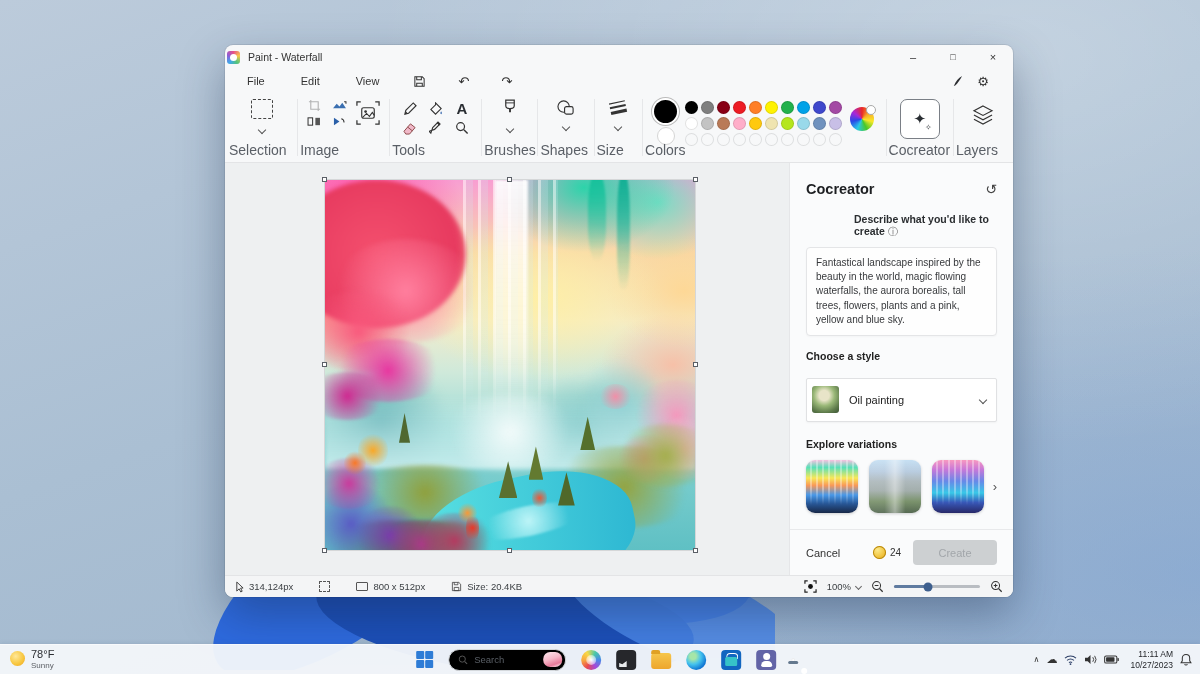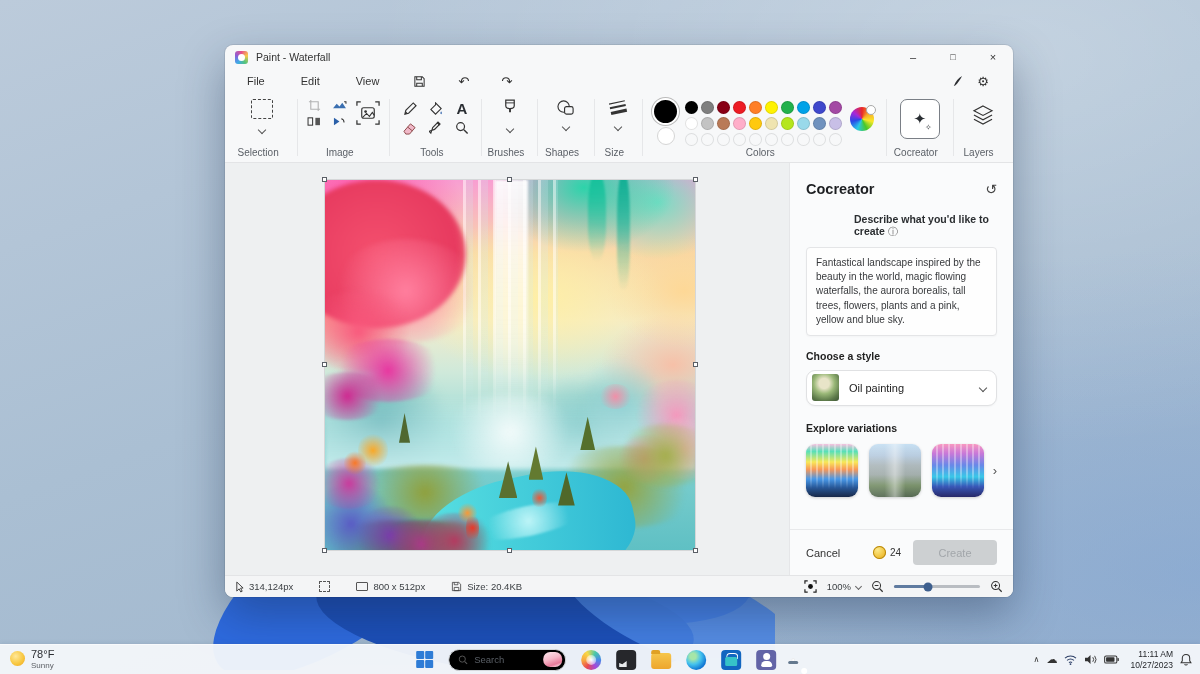--- a/index.html
+++ b/index.html
@@ -12,21 +12,21 @@
       radial-gradient(ellipse at 85% 8%, rgba(255,255,255,.28), transparent 45%),
       radial-gradient(ellipse at 100% 85%, rgba(120,160,215,.45), transparent 40%),
       linear-gradient(160deg,#bccbdb 0%,#aabfd3 45%,#9cb3cb 100%); }
   .bloom { position:absolute; left:195px; top:360px; }
 
   
   .win { position:absolute; left:225px; top:45px; width:788px; height:552px;
     background:#f7f8f9; border-radius:8px; overflow:hidden;
     box-shadow:0 18px 45px rgba(20,40,70,.38), 0 0 0 1px rgba(0,0,0,.08); }
 
-  .titlebar { height:24px; display:flex; align-items:center; padding-left:10px; }
+  .titlebar { height:24px; display:flex; align-items:center; padding-left:2px; }
   .app-ico { width:13px; height:13px; border-radius:3px; margin-right:8px;
     background: conic-gradient(#e84f8a,#f8c84a,#55c47a,#3fa9e8,#8a5fd8,#e84f8a); position:relative; }
   .app-ico::after { content:""; position:absolute; inset:3px; background:#fff; border-radius:50%; }
   .title-text { font-size:10.5px; color:#333; }
   .win-btns { margin-left:auto; display:flex; height:100%; }
   .win-btn { width:40px; height:100%; display:flex; align-items:center; justify-content:center;
     font-size:11px; color:#333; cursor:default; }
   .maxi { font-size:9px; }
 
   .menubar { height:24px; display:flex; align-items:center; padding:0 10px; gap:12px; }
@@ -34,22 +34,22 @@
   .mb-ico { font-size:13px; color:#333; padding:2px 10px; }
   .mb-svg { padding:2px 10px; display:flex; align-items:center; }
   .mb-right { margin-left:auto; display:flex; align-items:center; gap:14px; padding-right:14px; }
   .gear { font-size:13px; color:#333; }
 
   
   .toolbar { height:70px; display:flex; align-items:stretch; padding:0 4px;
     border-bottom:1px solid #e3e4e6; }
   .tgroup { display:flex; flex-direction:column; align-items:center; justify-content:flex-start;
     padding-top:6px; position:relative; }
-  .tgroup-label { position:absolute; bottom:4px; left:0; right:8px; text-align:center;
-    font-size:10px; color:#5a5f66; }
+  .tgroup-label { position:absolute; bottom:4px; left:0; right:8px; text-align:left;
+    font-size:14px; color:#5a5f66; }
   .tsep { width:1px; background:#e6e7e9; margin:6px 2px 6px 2px; }
   .chev { width:6px; height:6px; border-right:1.4px solid #555; border-bottom:1.4px solid #555;
     transform:rotate(45deg); display:inline-block; }
   .dash-sq { width:22px; height:20px; border:1.5px dashed #444; border-radius:2px; }
   .g-selection { width:70px; } .g-selection .chev { margin-top:8px; }
   .g-image { width:92px; } .g-tools { width:92px; }
   .grid2 { display:grid; grid-template-columns:repeat(2,1fr); gap:4px 10px; align-items:center; justify-items:center; }
   .grid3 { display:grid; grid-template-columns:repeat(3,1fr); gap:5px 12px; align-items:center; justify-items:center; }
   .img-row { display:flex; align-items:center; gap:8px; }
   .g-small { width:54px; }
@@ -114,21 +114,21 @@
     padding:18px 16px 0 16px; position:relative; font-size:11px; color:#222; }
   .panel-head { display:flex; align-items:center; justify-content:space-between; }
   .panel-title { font-size:14.5px; font-weight:bold; color:#1d1f22; }
   .hist { font-size:14px; color:#444; }
   .describe { margin-top:16px; font-size:10.5px; font-weight:bold; color:#2a2d30;padding-left:48px; }
   .info { font-weight:normal; font-size:10px; color:#666; }
   .prompt-box { margin-top:8px; background:#fefefe; border:1px solid #e4e5e7; border-radius:4px;
     padding:8px 9px; font-size:10px; line-height:1.42; color:#37393c;
     box-shadow:0 1px 2px rgba(0,0,0,.03); }
   .style-label { margin-top:14px; font-size:10.5px; font-weight:bold; }
-  .style-dd { margin-top:8px; height:36px; background:#fff; border:1px solid #e0e1e3; border-radius:9px;
+  .style-dd { margin-top:16px; height:44px; background:#fff; border:1px solid #e0e1e3; border-radius:2px;
     display:flex; align-items:center; gap:10px; padding:0 10px 0 5px;
     box-shadow:0 1px 2px rgba(0,0,0,.04); }
   .style-thumb { width:27px; height:27px; border-radius:3px;
     background:radial-gradient(circle at 45% 35%,#e8e4c8 0 22%,#9ab878 45%,#5d7a4a 75%,#3c5434 100%); }
   .style-dd .chev { margin-left:auto; border-color:#555; }
   .variations-label { margin-top:16px; font-size:10.5px; font-weight:bold; }
   .var-row { margin-top:10px; display:flex; align-items:center; gap:11px; }
   .var { width:53px; height:53px; border-radius:9px; position:relative; overflow:hidden;
     box-shadow:0 1px 3px rgba(0,0,0,.18); }
   .var::after { content:""; position:absolute; inset:0;

